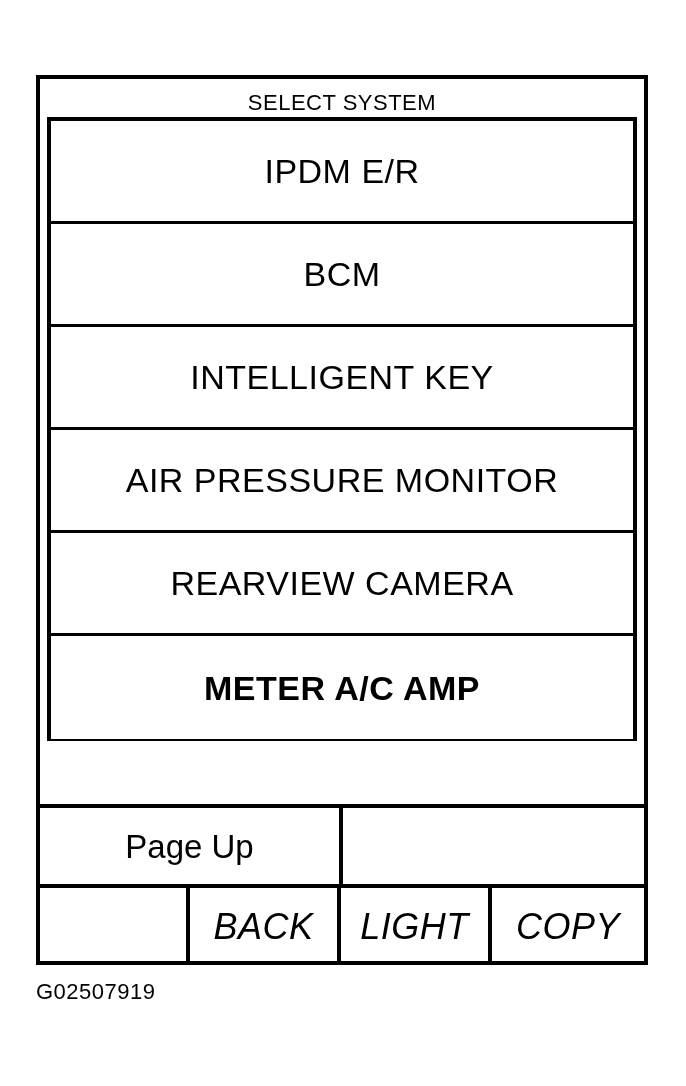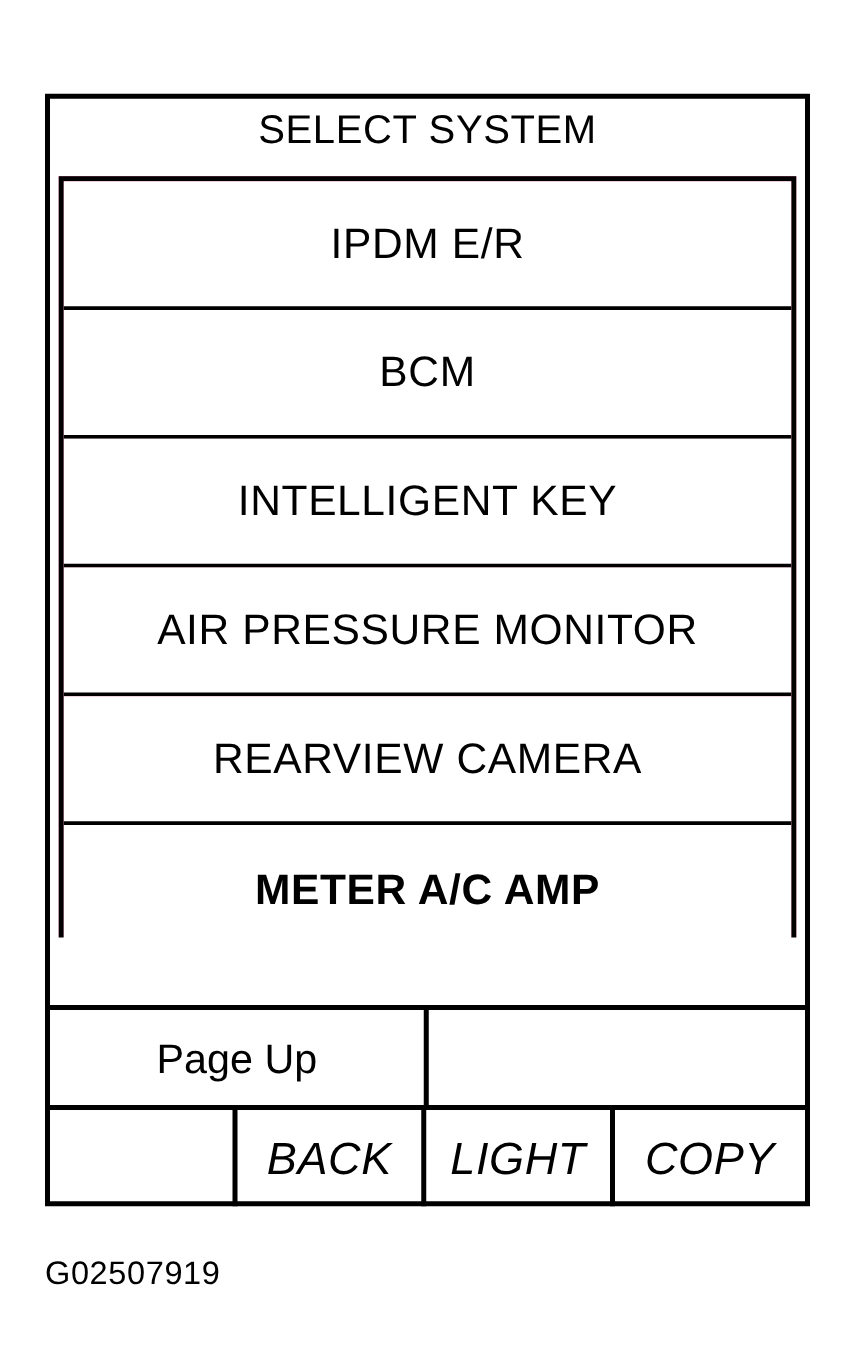--- a/index.html
+++ b/index.html
@@ -28,31 +28,31 @@
     border: 4px solid #000;
     background: #fff;
   }
 
   
   #screen-title {
     height: 47px;
     display: flex;
     align-items: center;
     justify-content: center;
-    font-size: 32px;
+    font-size: 22px;
     letter-spacing: 0.5px;
     line-height: 1;
     white-space: nowrap;
   }
 
   
   #system-list {
     position: absolute;
     left: 7px;
-    top: 62px;
+    top: 38px;
     width: 590px;
     height: 624px;
     border: 4px solid #000;
     background: #ec4899;
   }
 
   .system-list-item {
     height: 103px;
     border-bottom: 3px solid #000;
     display: flex;
@@ -132,25 +132,24 @@
   .fk-blank  { width: 150px; cursor: default; }
   .fk-back   { width: 151px; }
   .fk-light  { width: 151px; }
   .fk-copy   { flex: 1; }
 
   
   #figure-caption {
     position: absolute;
     left: 36px;
     top: 981px;
-    font-size: 26px;
-    letter-spacing: 0.5px;
-    line-height: 1;
-    white-space: nowrap;
-    margin-top: 24px;
+    font-size: 22px;
+    letter-spacing: 0.5px;
+    line-height: 1;
+    white-space: nowrap;
   }
 </style>
 </head>
 <body>
 
 <div id="scan-tool-screen">
 
   <div id="screen-title">SELECT SYSTEM</div>
 
   <div id="system-list">

